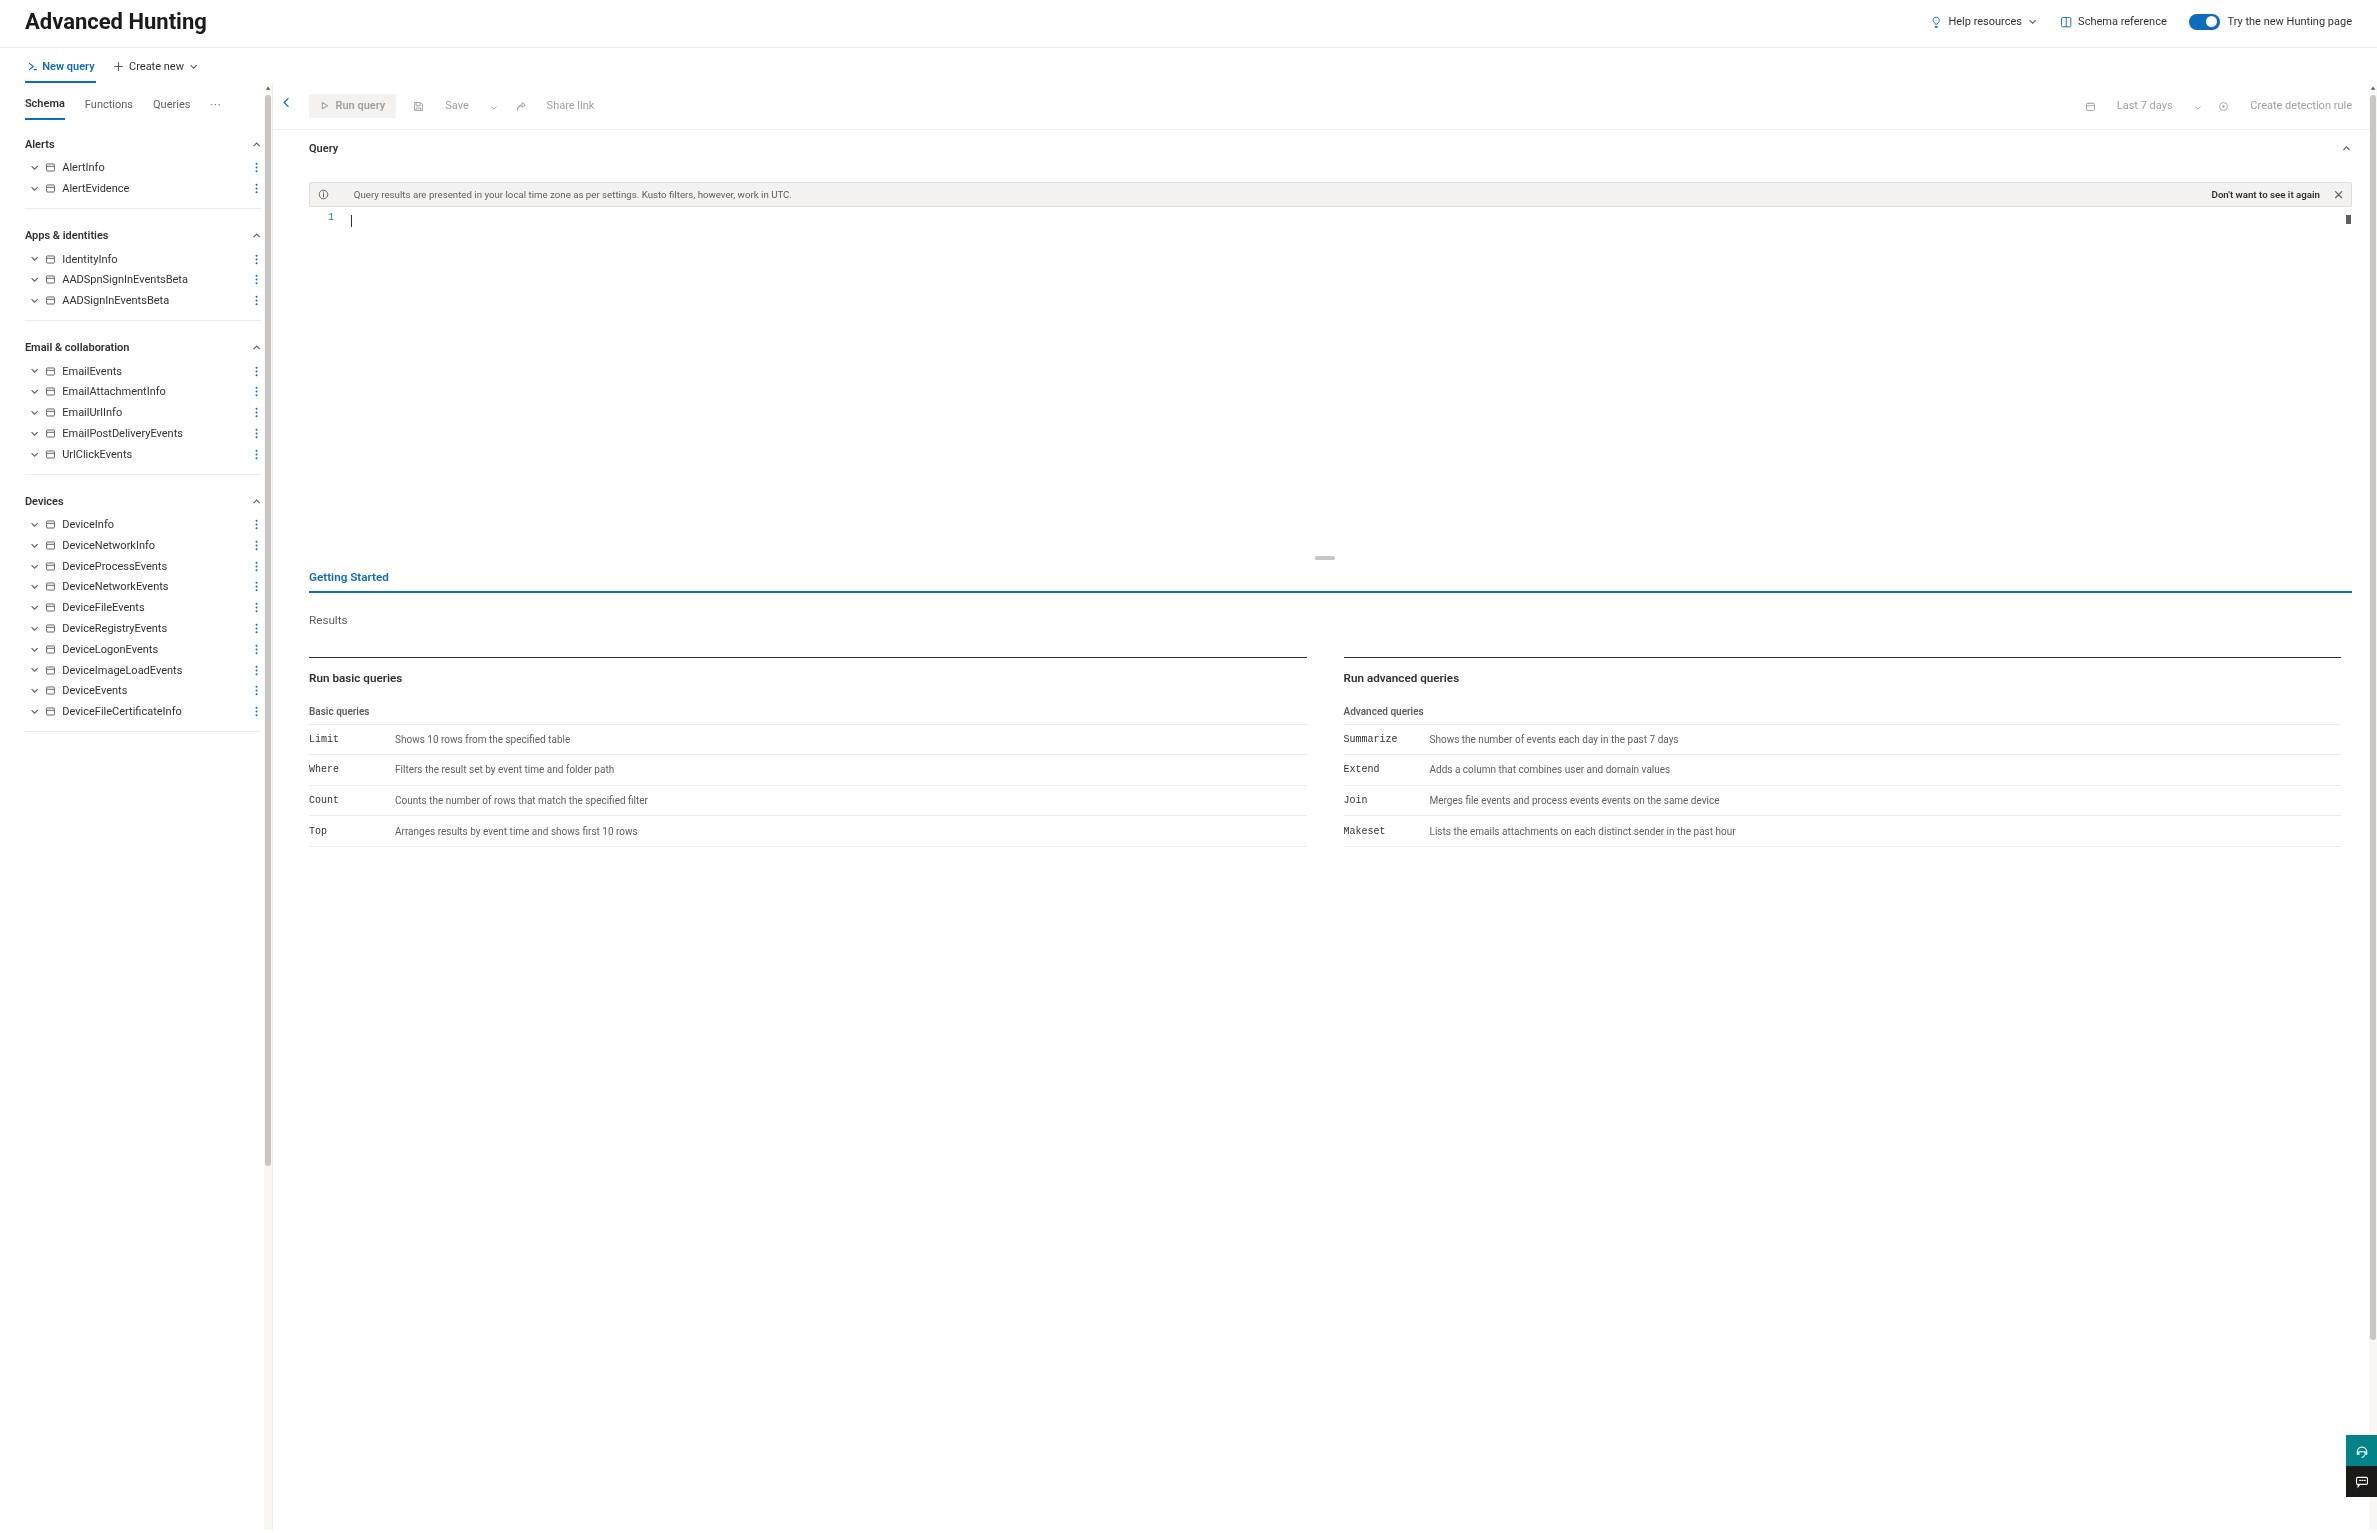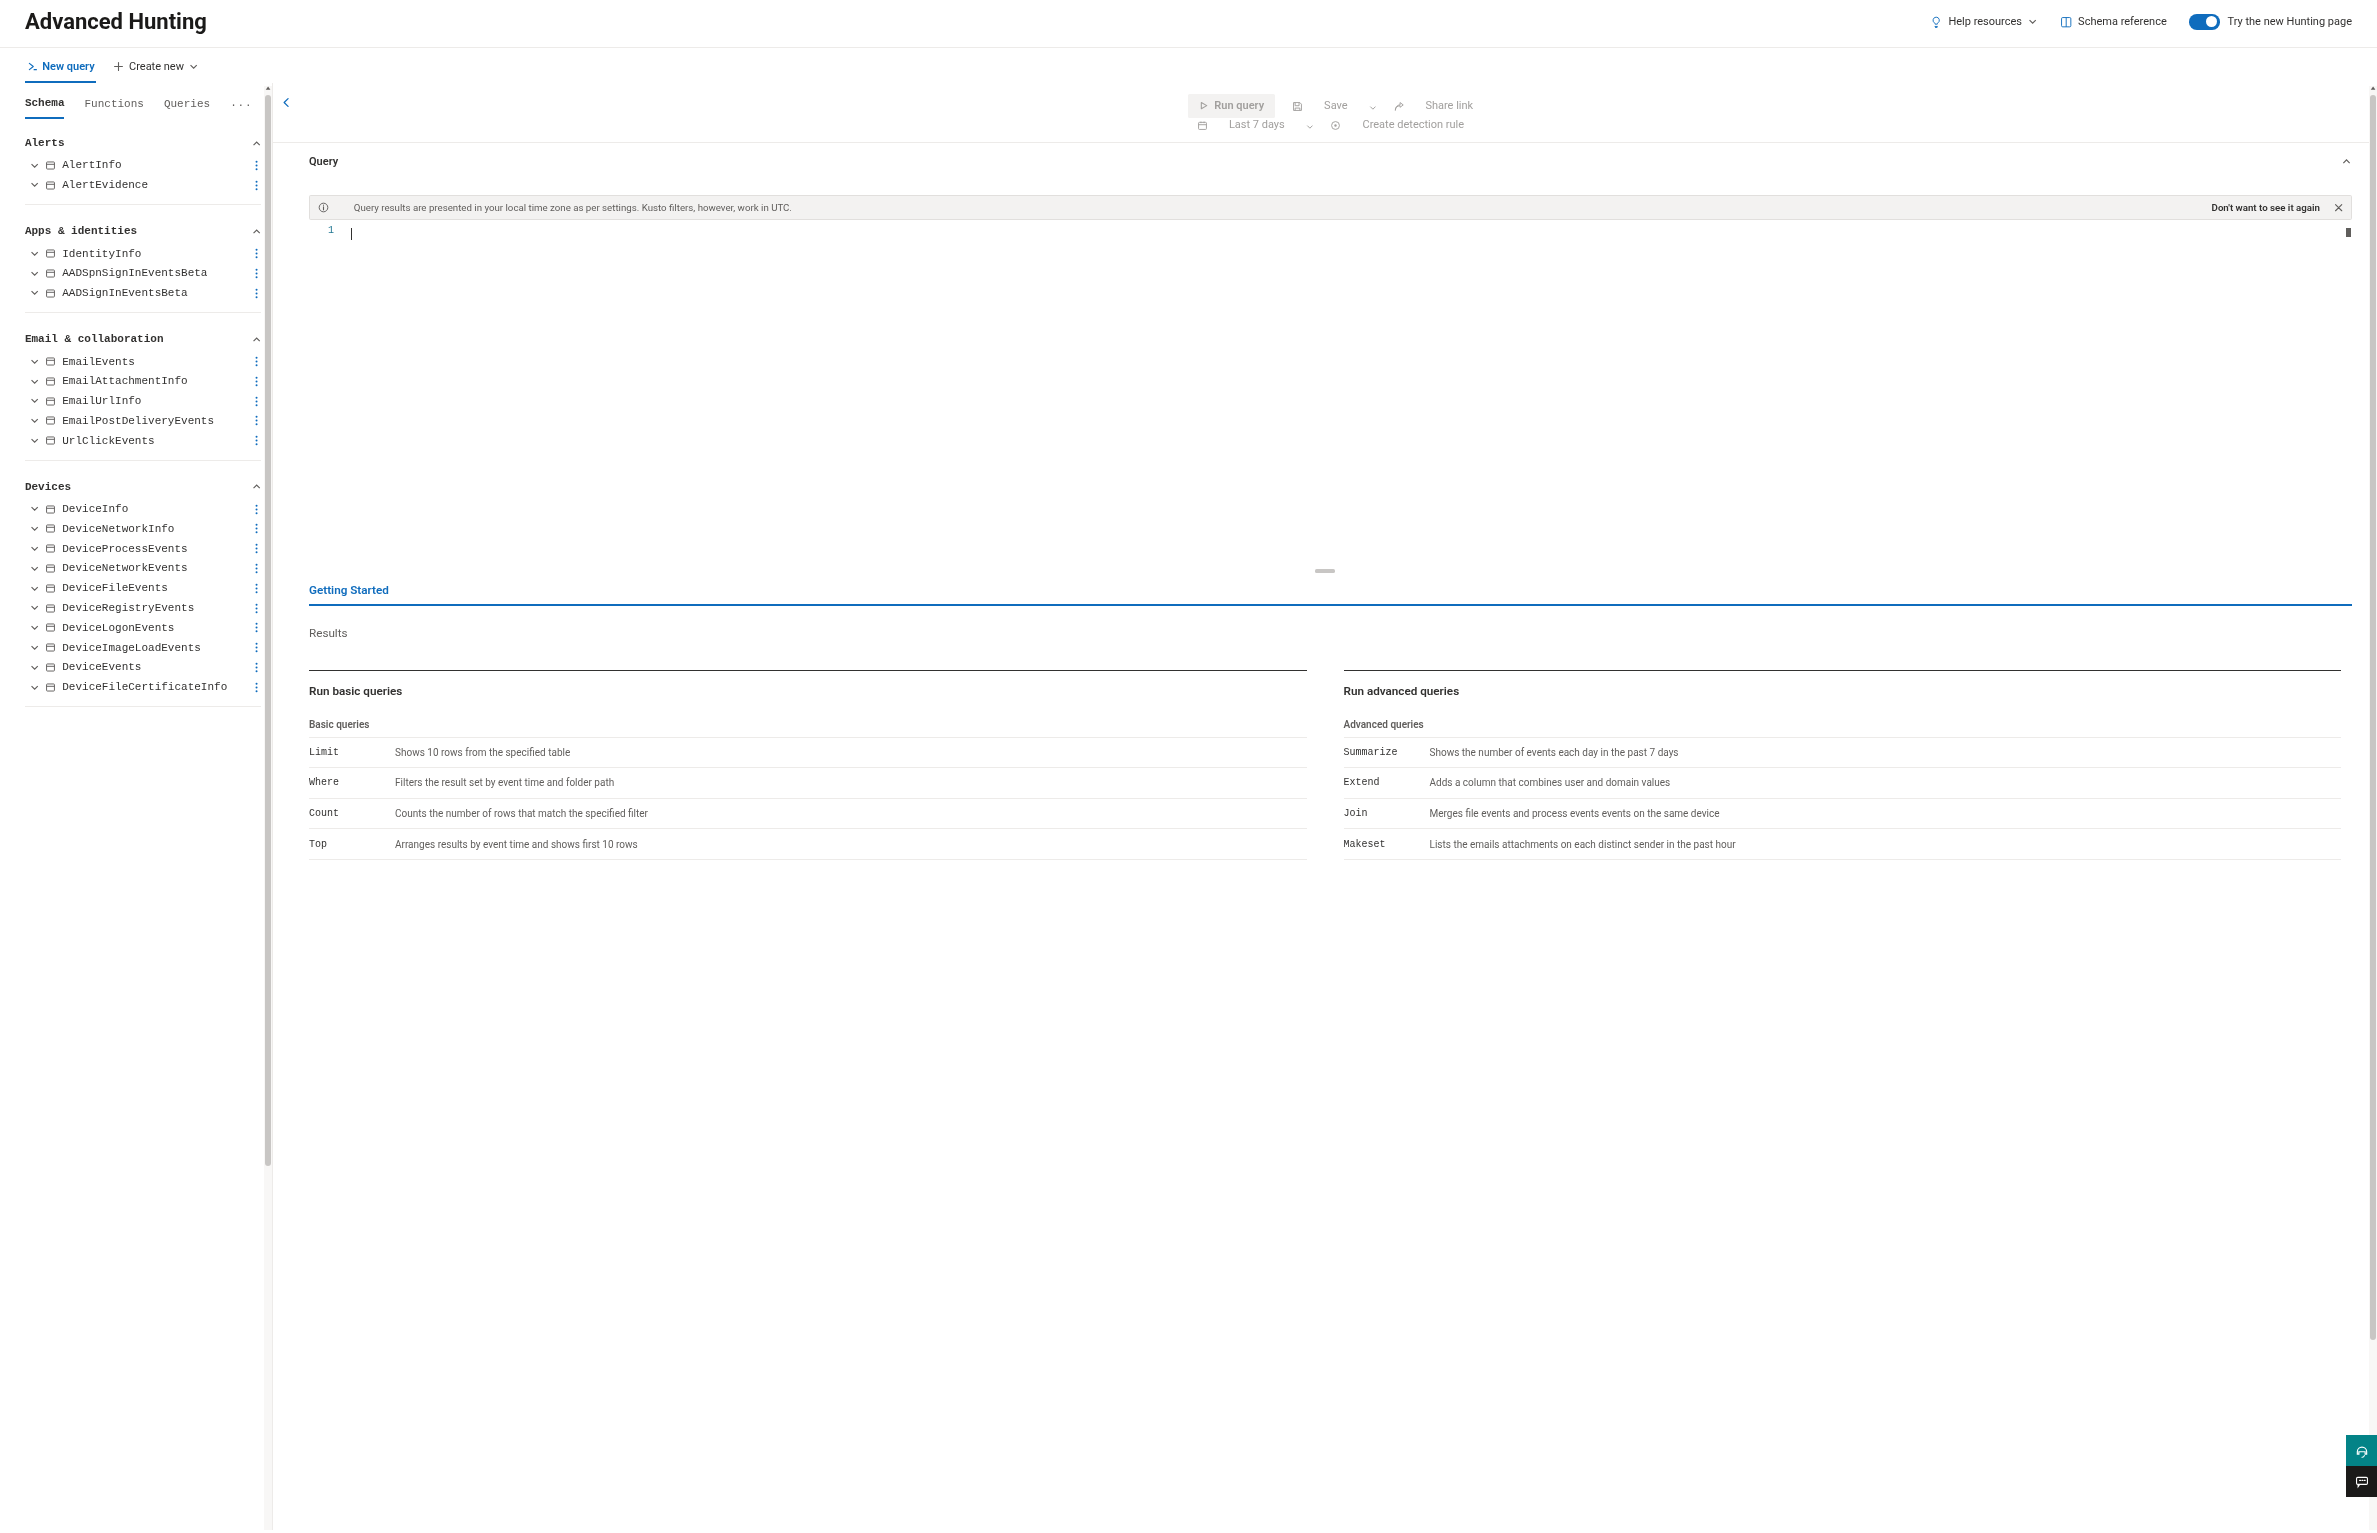--- a/index.html
+++ b/index.html
@@ -89,21 +89,20 @@
     width: 272px;
     position: relative;
     flex-shrink: 0;
     padding: 0 0 0 18.7px;
     overflow: hidden;
   }
   .leftpane .scroll {
     height: 100%;
     overflow-y: auto;
     padding-right: 4.7px;
-    font-family: Liberation Mono, monospace;
   }
   .leftpane .scrollbar-fake {
     position: absolute;
     right: 0; top: 3.1px;
     width: 7.8px; height: 100%;
   }
   .scrollbar-track {
     background: #f8f7f6;
     width: 100%; height: 100%;
     position: relative;
@@ -161,21 +160,20 @@
   .main-scroll { height:100%; overflow-y:auto; }
   .collapse-left {
     position:absolute; left:7.8px; top:14px;
     color:#0f6cbd; cursor:pointer;
   }
 
   .toolbar {
     display:flex; align-items:center; justify-content:space-between;
     padding: 11px 25px 11px 36px;
     border-bottom: 0.8px solid #edebe9;
-    flex-direction: column;
   }
   .tb-left, .tb-right { display:flex; align-items:center; gap:17px; }
   .btn-run {
     display:inline-flex; align-items:center; gap:6.2px;
     background:#f3f2f1;
     color:#a19f9d;
     border-radius:1.6px;
     padding: 5.4px 11px;
     font-weight:600;
     cursor: default;

